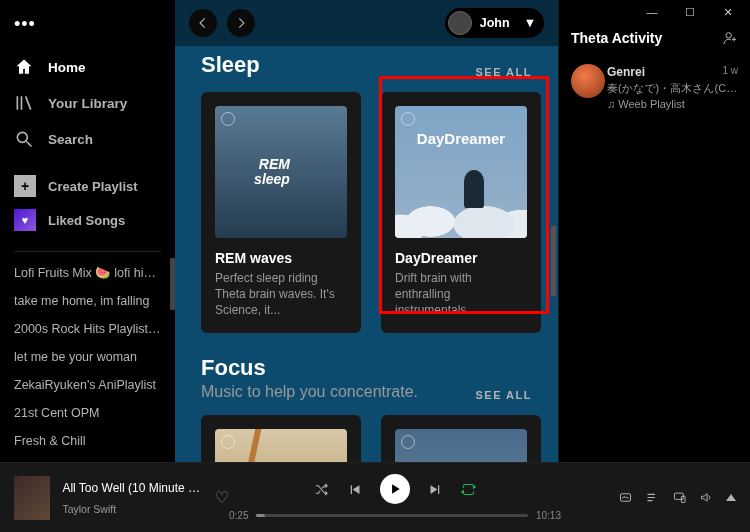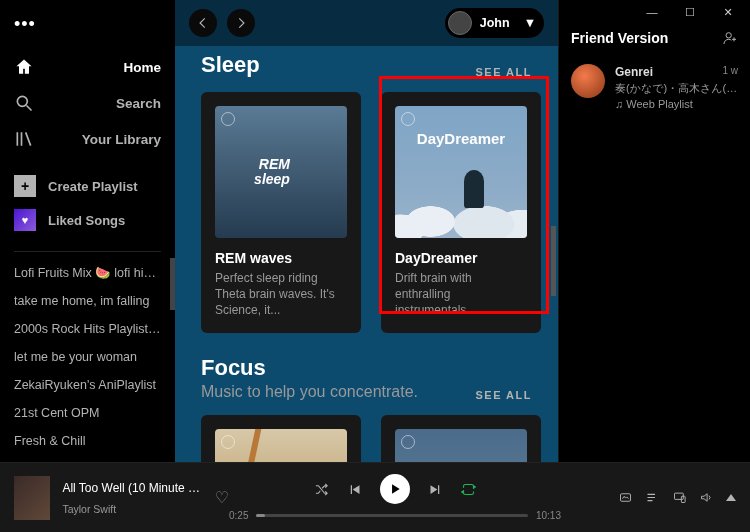--- a/index.html
+++ b/index.html
@@ -3,21 +3,21 @@
 <meta charset="utf-8">
 <style>
   * { box-sizing: border-box; margin: 0; padding: 0; }
   body { width: 750px; height: 532px; background: #000; font-family: -apple-system, "Segoe UI", Arial, sans-serif; color: #fff; overflow: hidden; position: relative; }
   .app { display: flex; width: 750px; height: 480px; }
   
   
   .sidebar { width: 175px; background: #000; display: flex; flex-direction: column; padding-top: 8px; }
   .sidebar .dots { padding: 6px 14px; color: #fff; font-size: 18px; letter-spacing: 1px; }
   .nav { padding: 8px 0 6px 0; }
-  .nav-item { display: flex; align-items: center; gap: 14px; padding: 8px 14px; color: #b3b3b3; font-size: 13.5px; font-weight: 600; cursor: pointer; justify-content: space-between; }
+  .nav-item { display: flex; align-items: center; gap: 14px; padding: 8px 14px; color: #b3b3b3; font-size: 13.5px; font-weight: 600; cursor: pointer; }
   .nav-item.active { color: #fff; }
   .icon-sm { width: 20px; height: 20px; fill: currentColor; display:block; }
   .actions { padding: 6px 0 10px 0; }
   .act-item { display: flex; align-items: center; gap: 12px; padding: 6px 14px; color: #b3b3b3; font-size: 13px; font-weight: 600; cursor: pointer; }
   .act-box { width: 22px; height: 22px; display:flex; align-items:center; justify-content:center; font-size:14px; font-weight:700;}
   .plus-box { background:#b3b3b3; color:#000; }
   .heart-box { background: linear-gradient(135deg,#4a17d4,#8e5bd8); color:#fff; font-size:11px;}
   .divider { height:1px; background:#222; margin: 4px 14px 6px 14px;}
   .pl-list { flex:1; overflow:hidden; position:relative;}
   .pl-scroll { position:absolute; right:0; top:0; width:5px; height:52px; background:#444;}
@@ -52,21 +52,21 @@
   .cover.cb .t{position:absolute;top:30px;right:12px;text-align:right;font-size:13.5px;font-weight:700;line-height:1.25;}
   .card-title{font-size:14px;font-weight:700;margin-top:12px;margin-bottom:4px;}
   .card-desc{font-size:12px;color:#999;line-height:1.35;}
   .highlight{position:absolute; border:3px solid #f00; pointer-events:none;}
   
   
   .right { width:192px; background:#000; border-left:1px solid #1a1a1a; display:flex; flex-direction:column;}
   .winbtns { height:24px; display:flex; justify-content:flex-end; align-items:center; gap:6px; padding-right:6px;}
   .winbtn{width:32px;height:20px;display:flex;align-items:center;justify-content:center;color:#ccc;font-size:11px;}
   .fa-head{display:flex;justify-content:space-between;align-items:center;padding:6px 12px 12px 12px;font-size:14px;font-weight:600;}
-  .activity{display:flex;gap:10px;padding:6px 12px;}
+  .activity{display:flex;gap:2px;padding:6px 12px;}
   .act-av{width:34px;height:34px;border-radius:50%;background:radial-gradient(circle at 40% 35%,#f47a4a,#8a3818);flex-shrink:0;}
   .act-info{flex:1;font-size:11px;color:#999;line-height:1.45;overflow:hidden;}
   .act-name{font-weight:700;color:#ddd;font-size:12px;}
   .act-time{color:#888;font-size:10px;}
   .act-row{display:flex;justify-content:space-between;align-items:flex-start;}
   
   
   .player{position:absolute;bottom:0;left:0;right:0;height:70px;background:#181818;display:flex;align-items:center;padding:0 14px;border-top:1px solid #222;}
   .np{display:flex;align-items:center;gap:12px;width:215px;}
   .np-cover{width:44px;height:44px;background:linear-gradient(135deg,#3a2a28,#604838);}
@@ -95,30 +95,30 @@
     <div class="dots">•••</div>
     <div class="nav">
       <div class="nav-item active">
         <svg class="icon-sm" viewBox="0 0 24 24">
             <path d="M12 3l9 8h-3v9h-5v-6h-2v6H6v-9H3z"></path>
           </svg>
         <span>Home</span>
       </div>
       <div class="nav-item">
         <svg class="icon-sm" viewBox="0 0 24 24">
+            <path d="M4 4v16M9 4v16M14 4l6 16" stroke="currentColor" stroke-width="2" fill="none"></path>
+          </svg>
+        <span>Your Library</span>
+      </div>
+      <div class="nav-item">
+        <svg class="icon-sm" viewBox="0 0 24 24">
             <circle cx="10" cy="10" r="6" fill="none" stroke="currentColor" stroke-width="2"></circle>
             <line x1="15" y1="15" x2="21" y2="21" stroke="currentColor" stroke-width="2"></line>
           </svg>
         <span>Search</span>
-      </div>
-      <div class="nav-item">
-        <svg class="icon-sm" viewBox="0 0 24 24">
-            <path d="M4 4v16M9 4v16M14 4l6 16" stroke="currentColor" stroke-width="2" fill="none"></path>
-          </svg>
-        <span>Your Library</span>
       </div>
     </div>
     <div class="actions">
       <div class="act-item">
         <div class="act-box plus-box">+</div>
         <span>Create Playlist</span>
       </div>
       <div class="act-item">
         <div class="act-box heart-box">♥</div>
         <span>Liked Songs</span>
@@ -213,21 +213,21 @@
     </div>
   </div>
 
   <div class="right">
     <div class="winbtns">
       <div class="winbtn">―</div>
       <div class="winbtn">☐</div>
       <div class="winbtn">✕</div>
     </div>
     <div class="fa-head">
-      <span>Friend Version</span>
+      <span>Theta Activity</span>
       <svg width="16" height="16" viewBox="0 0 24 24">
           <circle cx="10" cy="8" r="4" fill="none" stroke="#b3b3b3" stroke-width="1.5"></circle>
           <path d="M3 21c0-4 3-7 7-7 2 0 3 .5 4 1.5M18 11v6M15 14h6" stroke="#b3b3b3" stroke-width="1.5" fill="none"></path>
         </svg>
     </div>
     <div class="activity">
       <div class="act-av"></div>
       <div class="act-info">
         <div class="act-row">
           <span class="act-name">Genrei</span>

